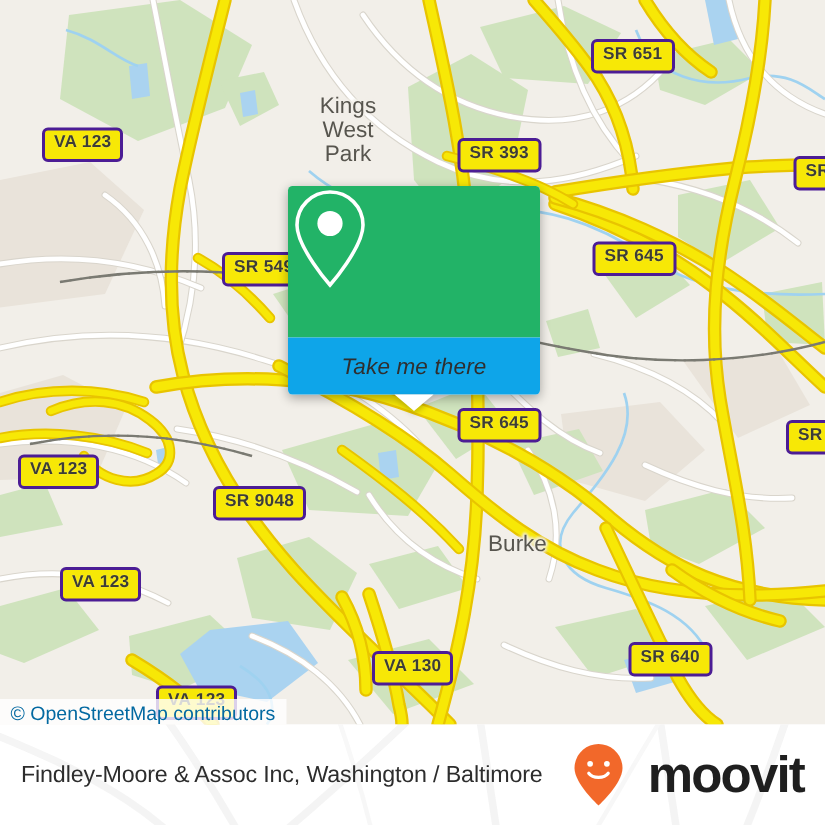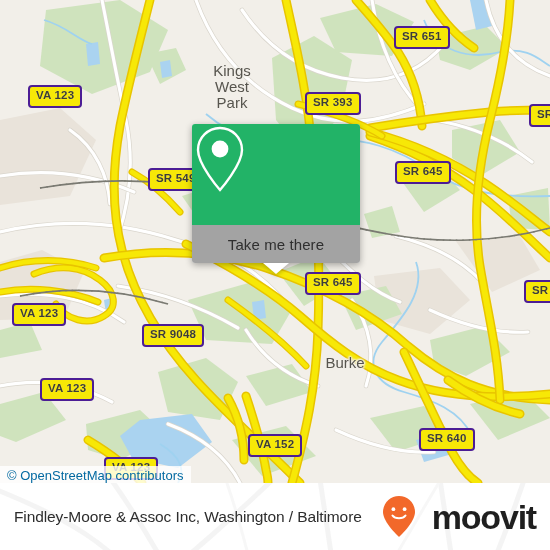--- a/index.html
+++ b/index.html
@@ -57,23 +57,23 @@
     background:#ffffff;
   }
   #popup-head{
     height:101px;width:100%;
     background:#22b367;
     border-radius:3px 3px 0 0;
     display:flex;align-items:center;justify-content:center;
   }
   #popup-foot{
     height:38px;width:100%;
-    background:#a3a3a3;
+    background:#0ea5e9;
     border-radius:0 0 3px 3px;
-    display:flex;align-items:center;justify-content:center;
+    display:flex;align-items:center;justify-content:center;font-style:italic;
   }
   #popup-foot span{
     color:#2f2f2f;font-size:15px;letter-spacing:.1px;
   }
   #popup-tail{
     position:absolute;left:50%;top:139px;margin-left:-13px;
     width:0;height:0;
     border-left:13px solid transparent;
     border-right:13px solid transparent;
     border-top:11px solid #ffffff;
@@ -328,21 +328,21 @@
     <div class="shield" style="left:28px;top:85px;">VA 123</div>
     <div class="shield" style="left:305px;top:92px;">SR 393</div>
     <div class="shield" style="left:529px;top:104px;">SR</div>
     <div class="shield" style="left:148px;top:168px;">SR 549</div>
     <div class="shield" style="left:395px;top:161px;">SR 645</div>
     <div class="shield" style="left:305px;top:272px;">SR 645</div>
     <div class="shield" style="left:524px;top:280px;">SR 6</div>
     <div class="shield" style="left:12px;top:303px;">VA 123</div>
     <div class="shield" style="left:142px;top:324px;">SR 9048</div>
     <div class="shield" style="left:40px;top:378px;">VA 123</div>
-    <div class="shield" style="left:248px;top:434px;">VA 152</div>
+    <div class="shield" style="left:248px;top:434px;">VA 130</div>
     <div class="shield" style="left:419px;top:428px;">SR 640</div>
     <div class="shield" style="left:104px;top:457px;">VA 123</div>
 
     <div id="popup">
       <div id="popup-head">
         <svg width="56" height="70" viewBox="0 0 56 70">
           <path d="M28 4 C15.8 4 6 13.8 6 26 C6 41 28 66 28 66 C28 66 50 41 50 26 C50 13.8 40.2 4 28 4 Z" fill="none" stroke="#ffffff" stroke-width="2.4"></path>
           <circle cx="28" cy="25" r="8.4" fill="#ffffff"></circle>
         </svg>
       </div>

